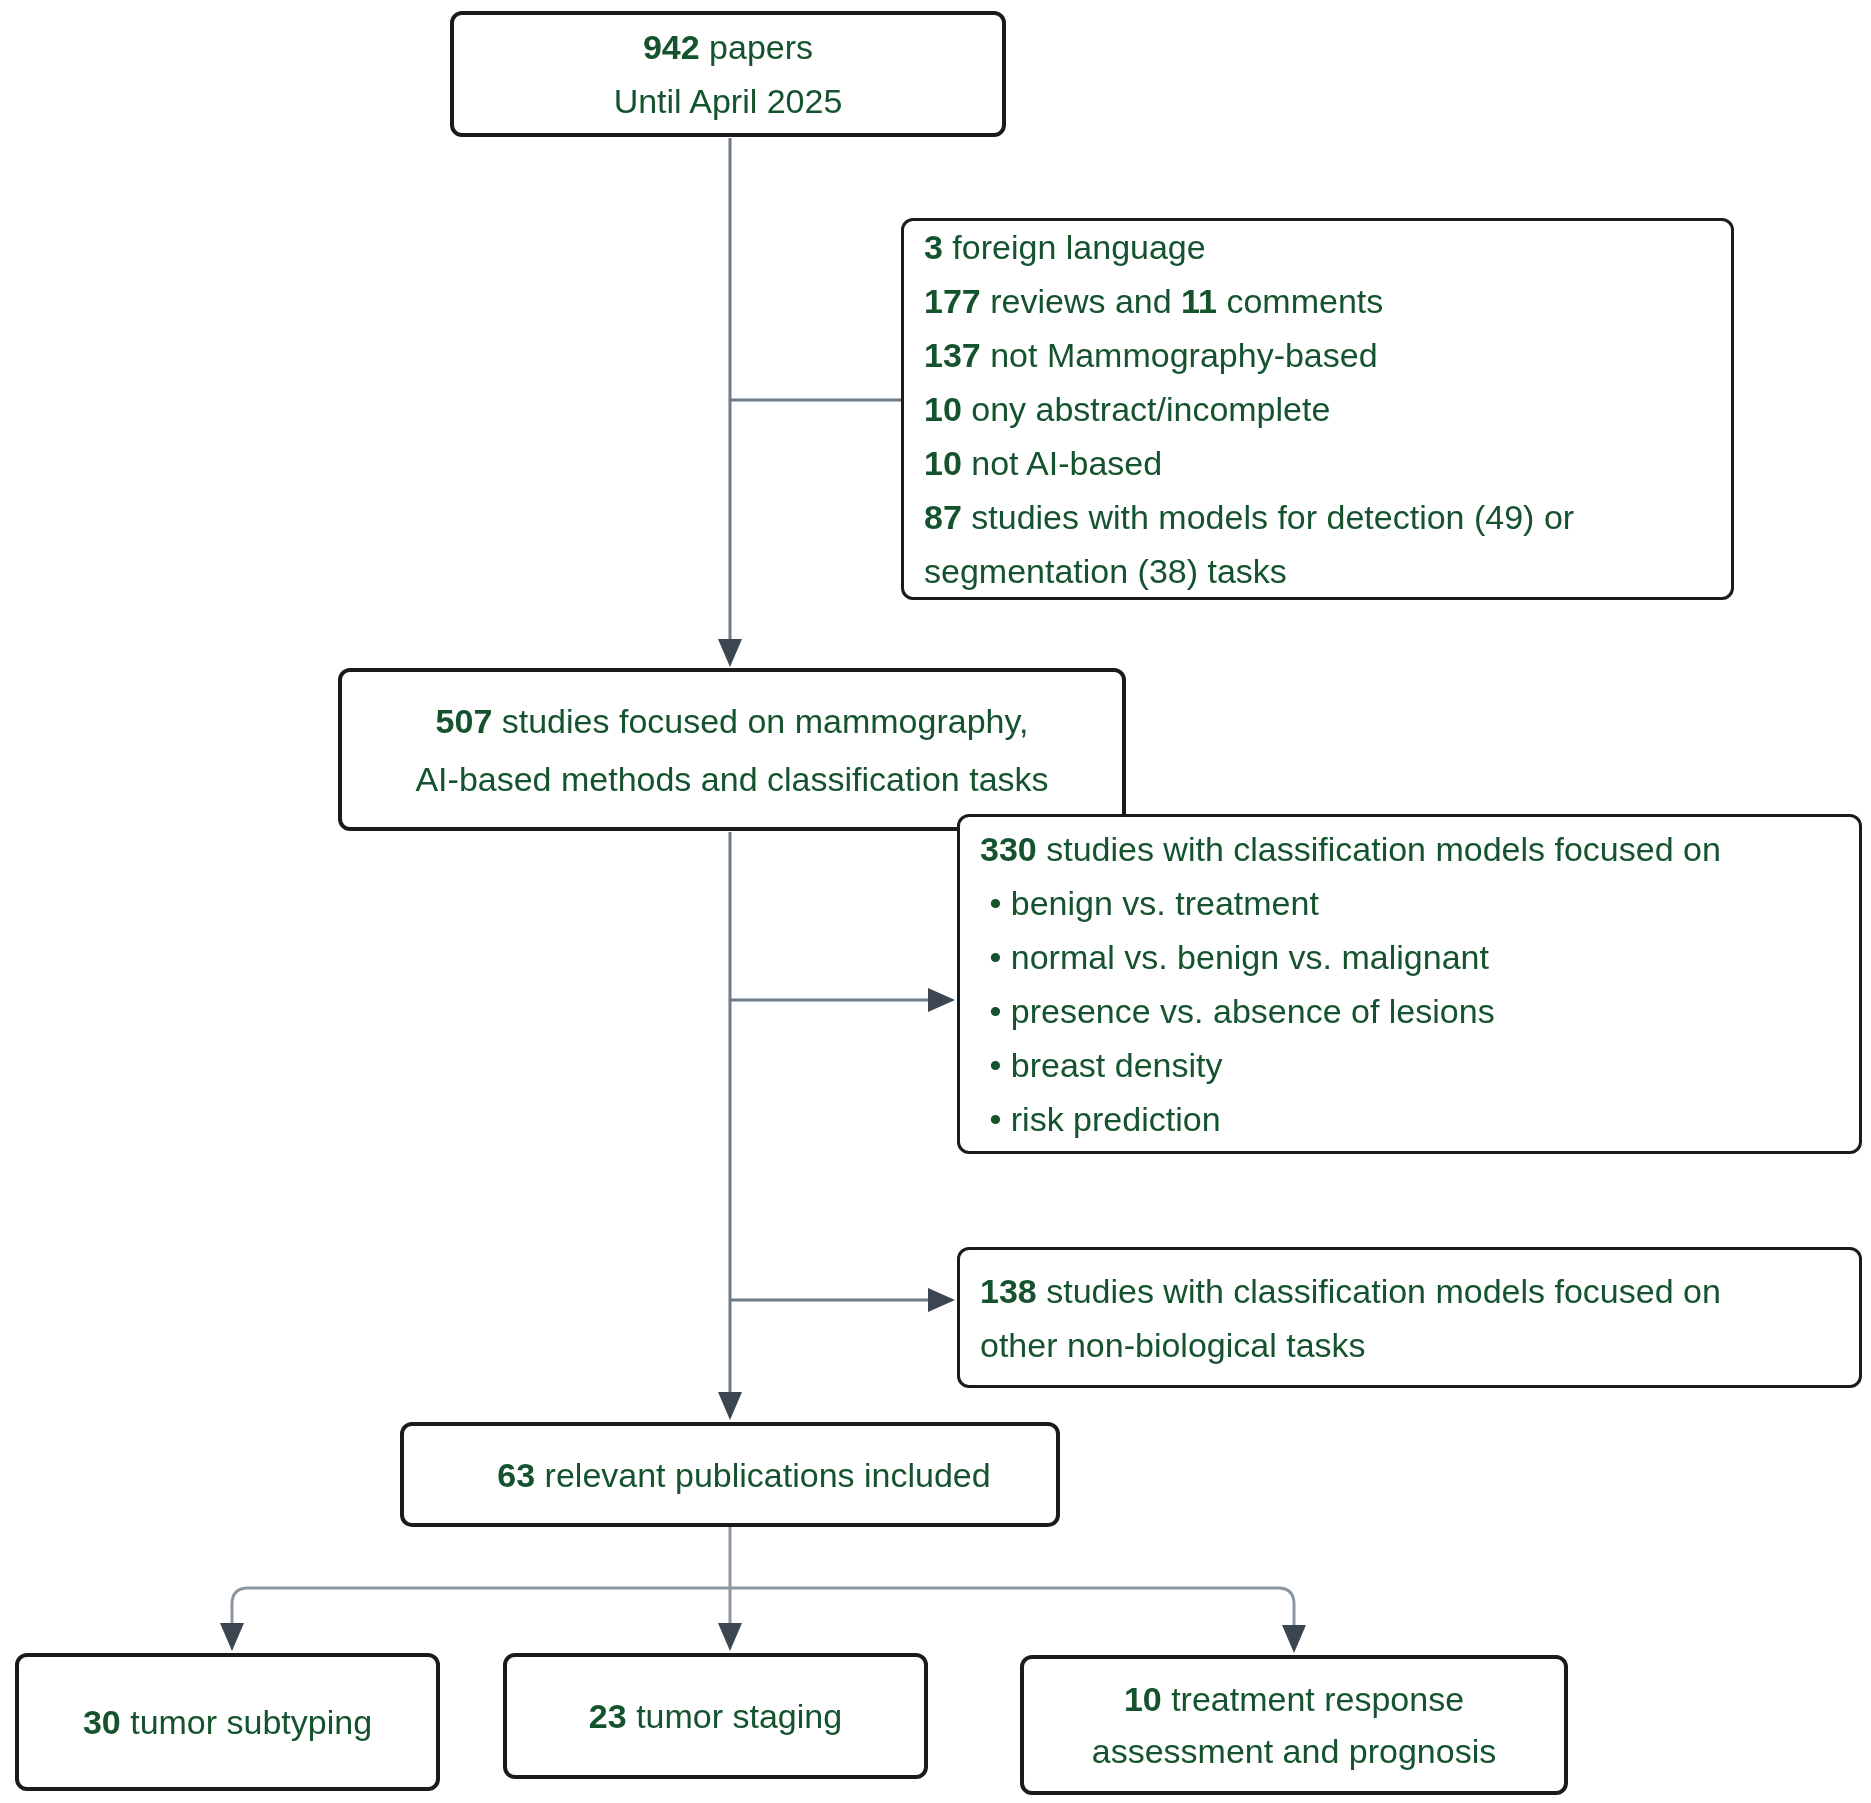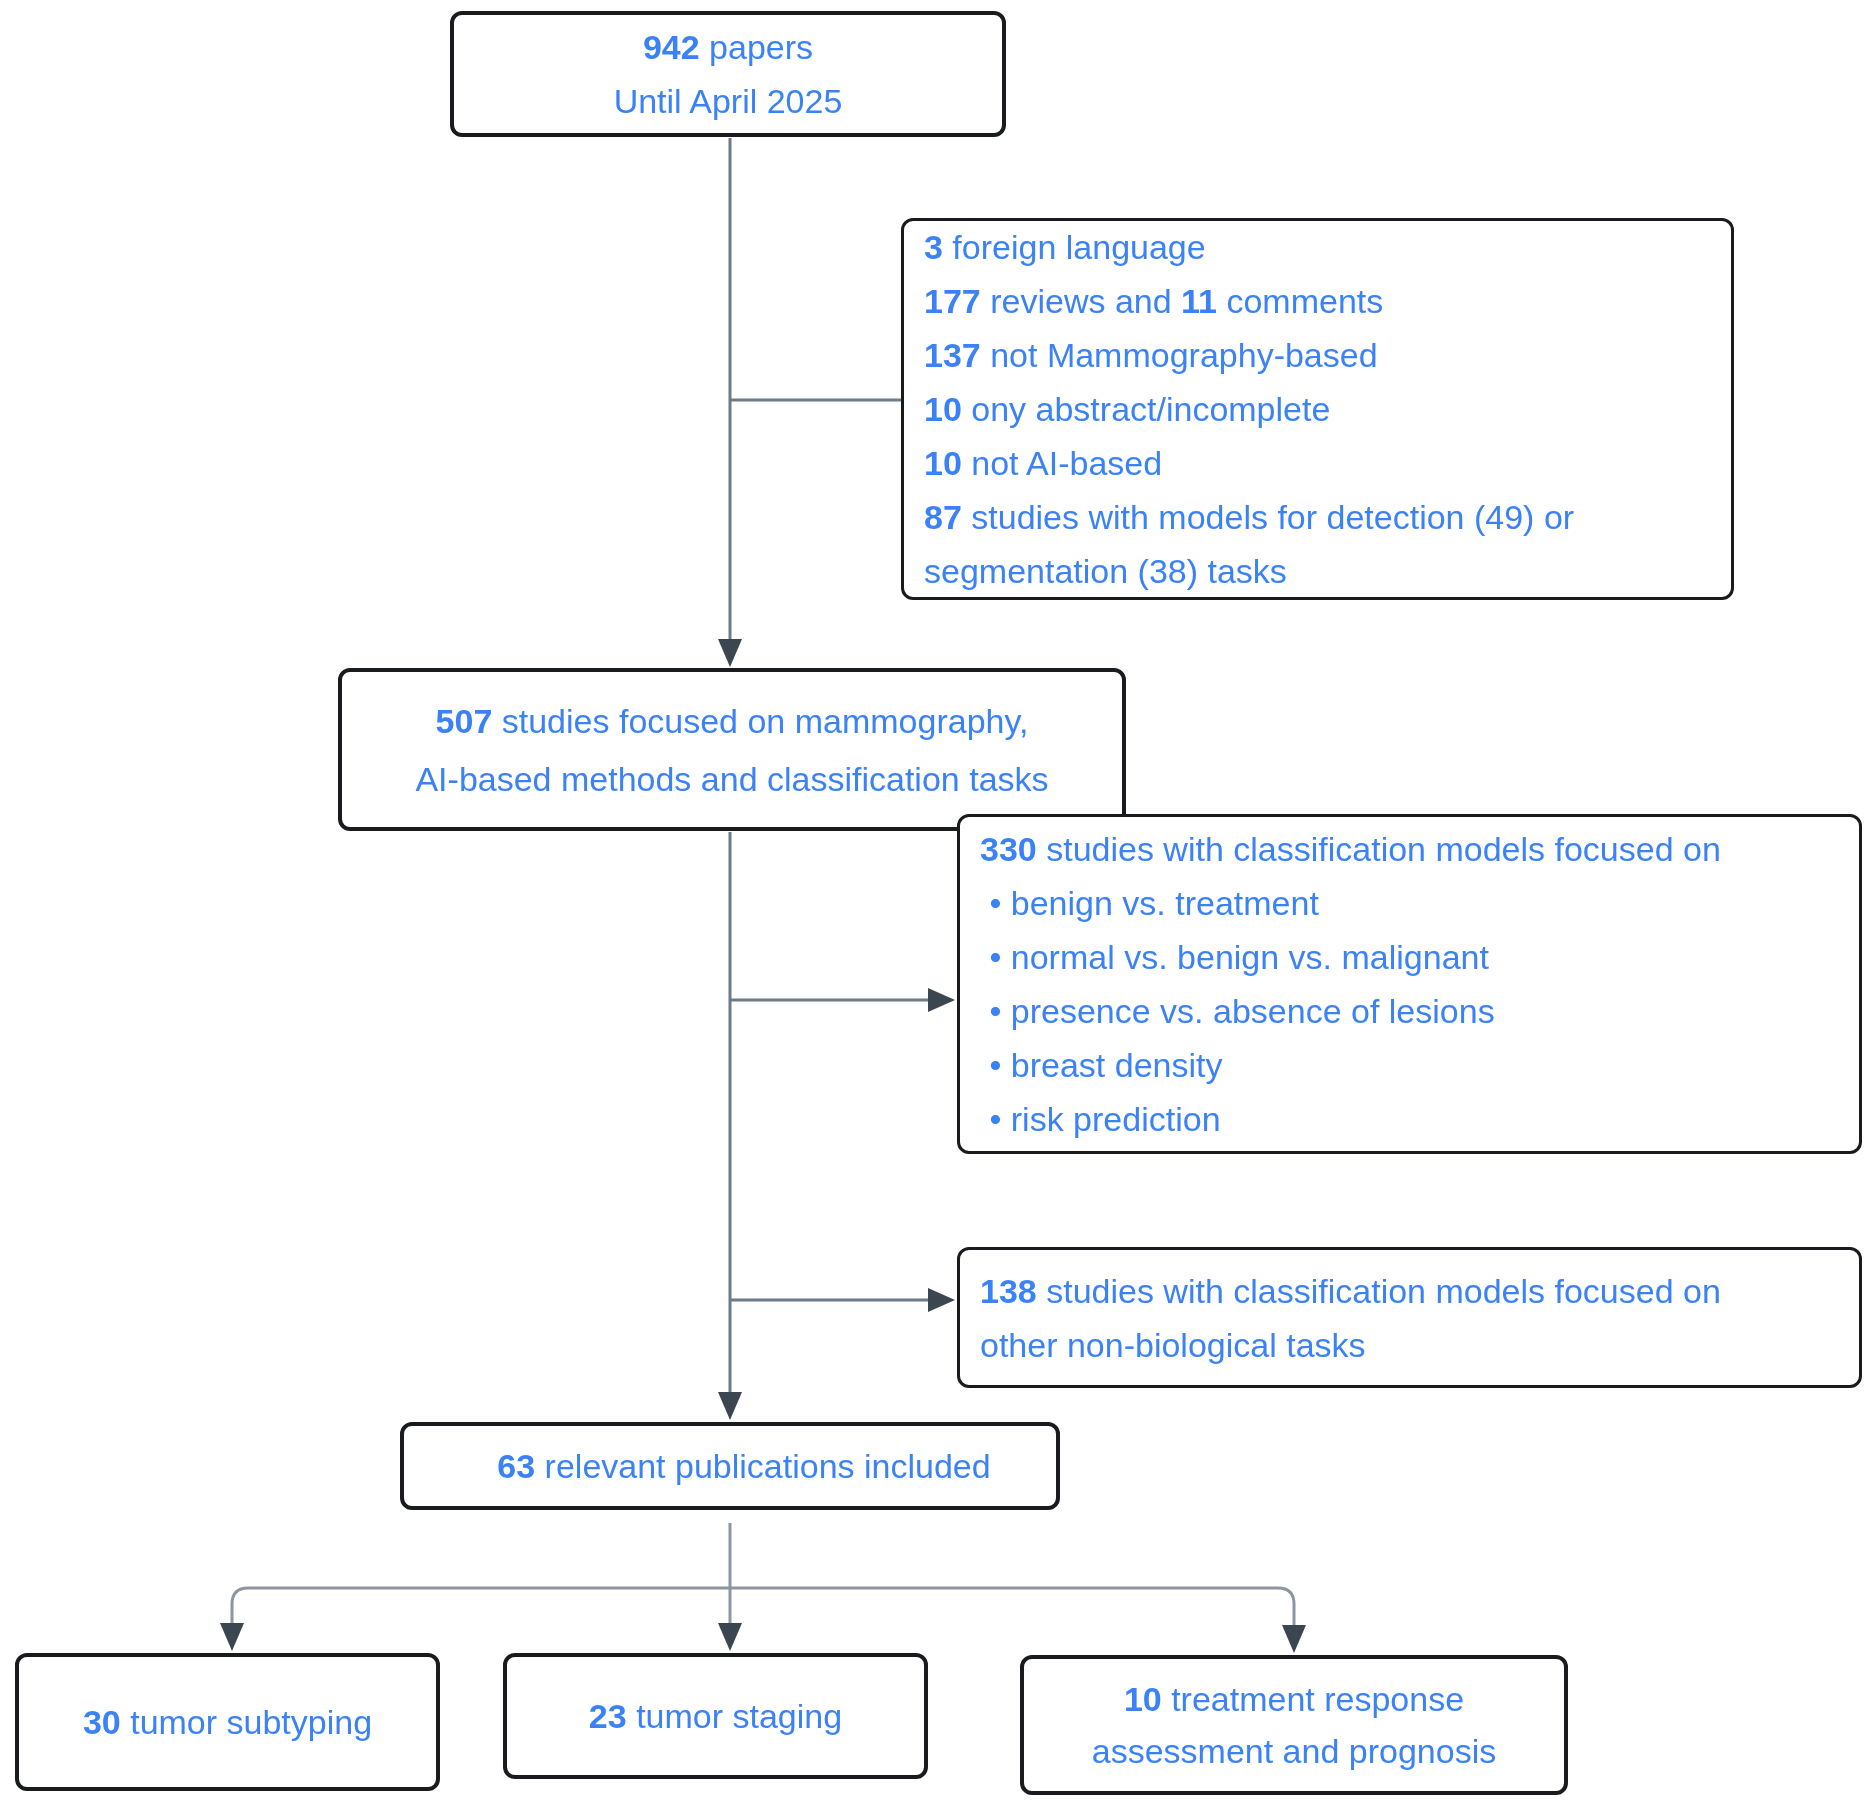--- a/index.html
+++ b/index.html
@@ -6,21 +6,21 @@
     margin: 0;
     padding: 0;
     background: #ffffff;
   }
   #stage {
     position: relative;
     width: 1871px;
     height: 1803px;
     background: #ffffff;
     font-family: "Liberation Sans", "DejaVu Sans", sans-serif;
-    color: #3b82f6;
+    color: #14532d;
     overflow: hidden;
   }
   #connectors {
     position: absolute;
     left: 0; top: 0;
     width: 1871px;
     height: 1803px;
   }
   .box {
     position: absolute;
@@ -39,21 +39,21 @@
   .box.left { align-items: flex-start; padding-left: 20px; padding-right: 16px; }
   .line { white-space: pre; }
   .box b { font-weight: bold; }
 
   
   #box-papers        { left: 450px;  top: 11px;   width: 556px; height: 126px; }
   #box-excluded      { left: 901px;  top: 218px;  width: 833px; height: 382px; }
   #box-mammo         { left: 338px;  top: 668px;  width: 788px; height: 163px; line-height: 58px; }
   #box-bio-class     { left: 957px;  top: 814px;  width: 905px; height: 340px; }
   #box-nonbio        { left: 957px;  top: 1247px; width: 905px; height: 141px; }
-  #box-included      { left: 400px;  top: 1422px; width: 660px; height: 88px; padding-left: 28px; }
+  #box-included      { left: 400px;  top: 1422px; width: 660px; height: 105px; padding-left: 28px; }
   #box-subtyping     { left: 15px;   top: 1653px; width: 425px; height: 138px; }
   #box-staging       { left: 503px;  top: 1653px; width: 425px; height: 126px; }
   #box-treatment     { left: 1020px; top: 1655px; width: 548px; height: 140px; line-height: 52px; }
 </style>
 </head>
 <body>
 
 <div id="stage">
 
   <svg id="connectors" viewBox="0 0 1871 1803" xmlns="http://www.w3.org/2000/svg">

